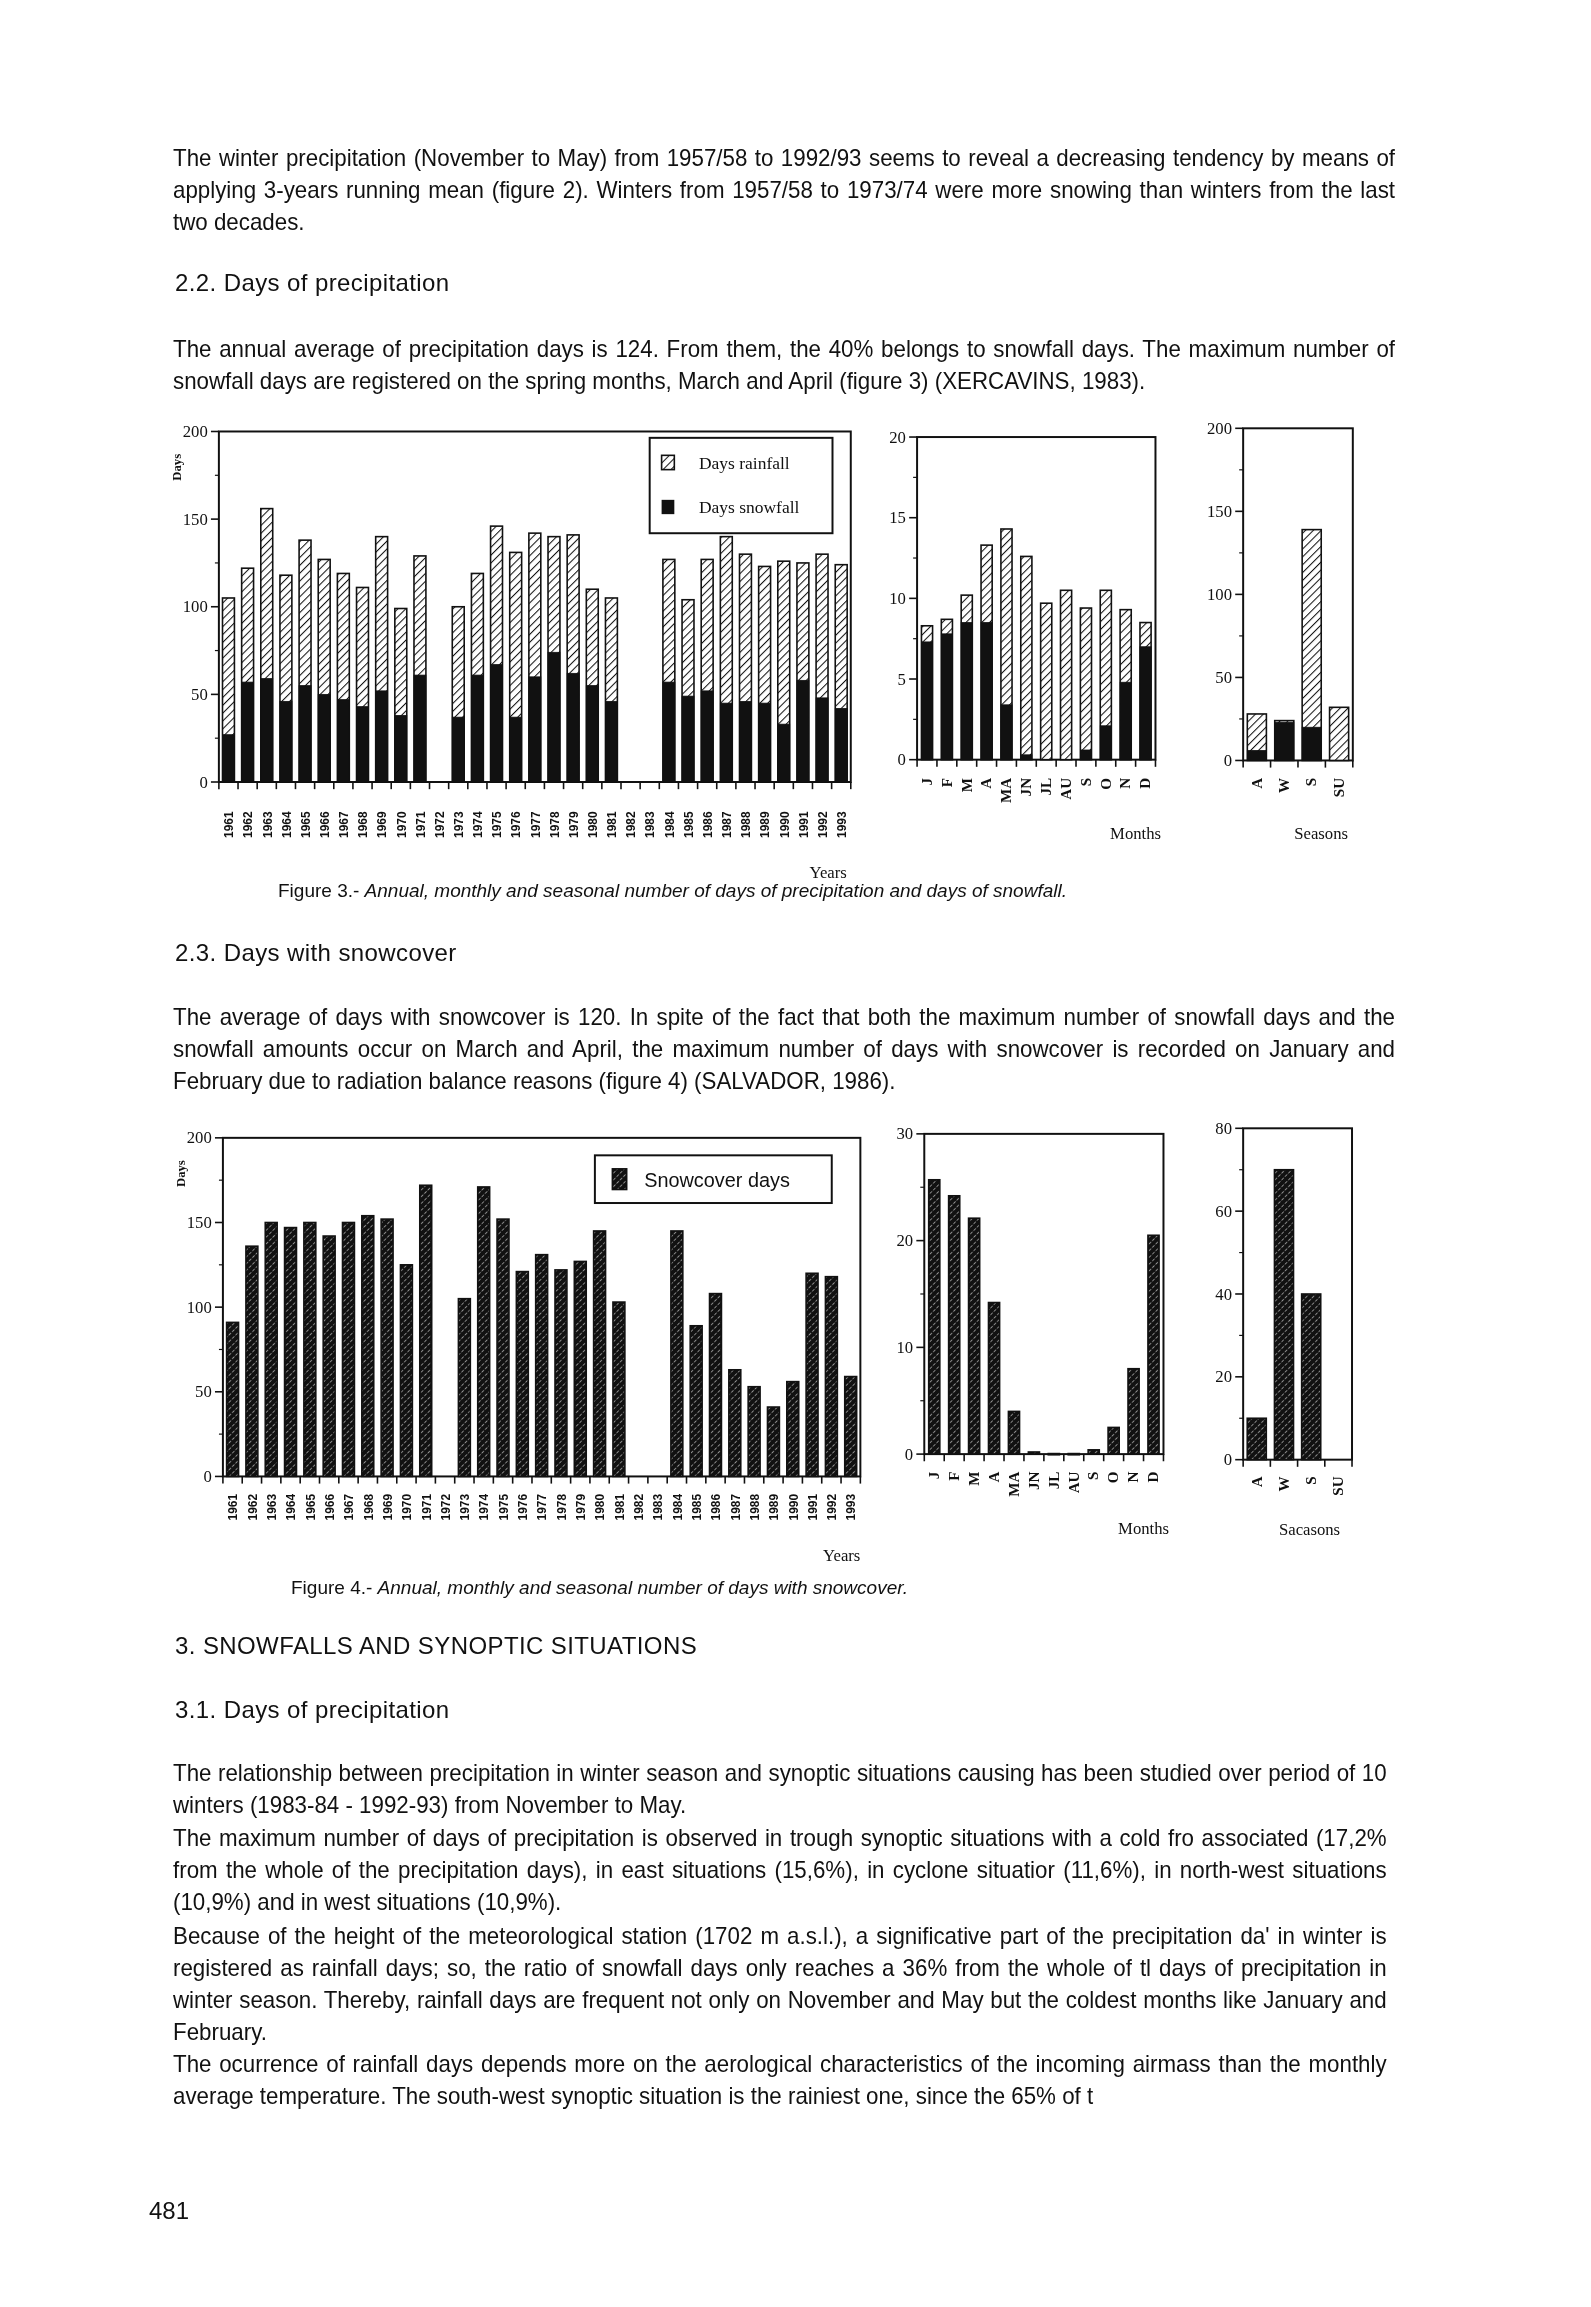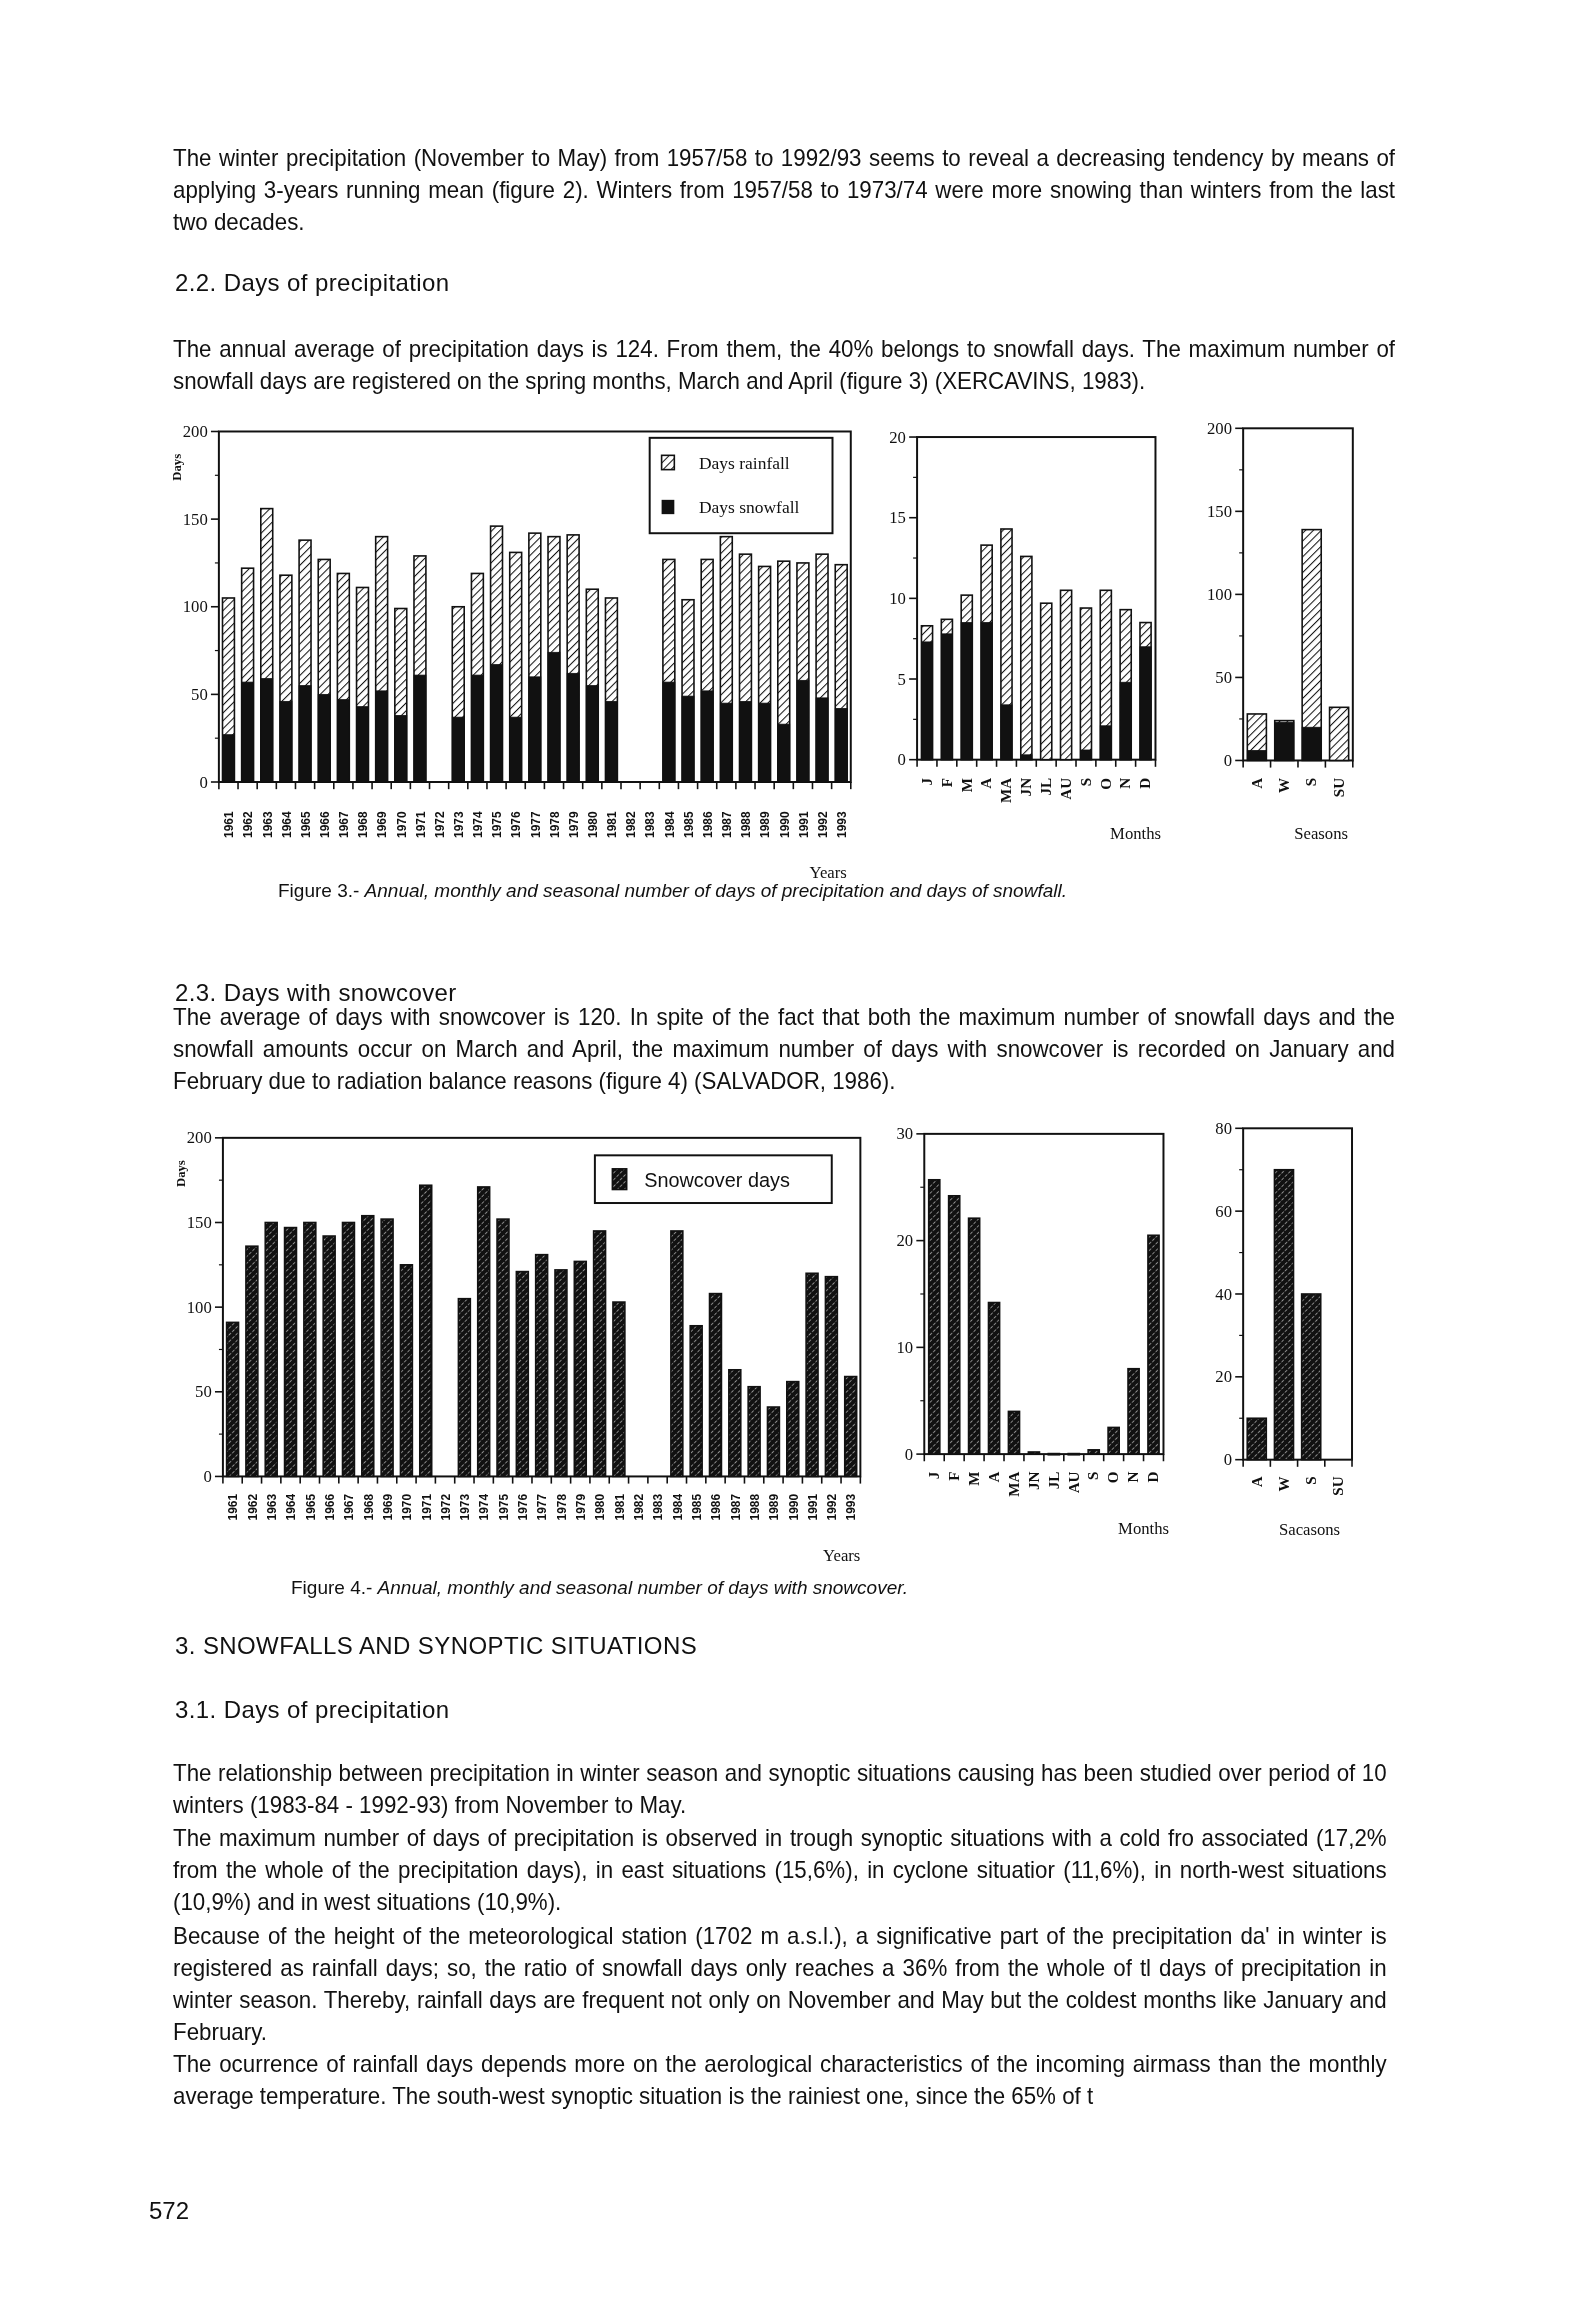--- a/index.html
+++ b/index.html
@@ -299,21 +299,21 @@
     <rect x="181.75" y="369.12" width="24" height="66.88" fill="url(#fig3-seasonal-hatch)" stroke="#111" stroke-width="2"></rect>
     <text x="0" y="0" transform="translate(199.75,458) rotate(-90)" text-anchor="end" font-size="19" font-weight="bold" class="">SU</text>
     <line x1="211" y1="436" x2="211" y2="445" stroke="#111" stroke-width="2"></line>
     <text x="205" y="535" text-anchor="end" font-size="21">Seasons</text>
   </svg>
 
 <div class="caption" style="left:278px;top:880px;">
   <span>Figure 3.- </span><em>Annual, monthly and seasonal number of days of precipitation and days of snowfall.</em>
 </div>
 
-<div class="heading" style="top:939px;margin-top:40px;">2.3. Days with snowcover</div>
+<div class="heading" style="top:939px;">2.3. Days with snowcover</div>
 <div class="para" style="top:1001px;">The average of days with snowcover is 120. In spite of the fact that both the maximum number of snowfall days and the snowfall amounts occur on March and April, the maximum number of days with snowcover is recorded on January and February due to radiation balance reasons (figure 4) (SALVADOR, 1986).</div>
 
 <svg class="chart" id="fig4-annual" style="left:159px;top:1114px;" width="716" height="461" viewBox="0 0 900 580">
     <defs>
       <pattern id="fig4-annual-hatch" patternUnits="userSpaceOnUse" width="7" height="7" patternTransform="rotate(45)">
         <rect width="7" height="7" fill="#fff"></rect>
         <line x1="0" y1="0" x2="0" y2="7" stroke="#111" stroke-width="2.6"></line>
       </pattern>
       <pattern id="fig4-annual-dhatch" patternUnits="userSpaceOnUse" width="6" height="6" patternTransform="rotate(45)">
         <rect width="6" height="6" fill="#111"></rect>
@@ -545,14 +545,14 @@
   <span>Figure 4.- </span><em>Annual, monthly and seasonal number of days with snowcover.</em>
 </div>
 
 <div class="heading" style="top:1632px;">3. SNOWFALLS AND SYNOPTIC SITUATIONS</div>
 <div class="heading" style="top:1696px;">3.1. Days of precipitation</div>
 <div class="para tight" style="top:1757px;">The relationship between precipitation in winter season and synoptic situations causing has been studied over period of 10 winters (1983-84 - 1992-93) from November to May.</div>
 <div class="para tight" style="top:1822px;">The maximum number of days of precipitation is observed in trough synoptic situations with a cold fro associated (17,2% from the whole of the precipitation days), in east situations (15,6%), in cyclone situatior (11,6%), in north-west situations (10,9%) and in west situations (10,9%).</div>
 <div class="para tight" style="top:1920px;">Because of the height of the meteorological station (1702 m a.s.l.), a significative part of the precipitation da' in winter is registered as rainfall days; so, the ratio of snowfall days only reaches a 36% from the whole of tl days of precipitation in winter season. Thereby, rainfall days are frequent not only on November and May but the coldest months like January and February.</div>
 <div class="para tight" style="top:2048px;">The ocurrence of rainfall days depends more on the aerological characteristics of the incoming airmass than the monthly average temperature. The south-west synoptic situation is the rainiest one, since the 65% of t</div>
 
-<div class="pagenum">572</div>
+<div class="pagenum">481</div>
 
 
 </body></html>

